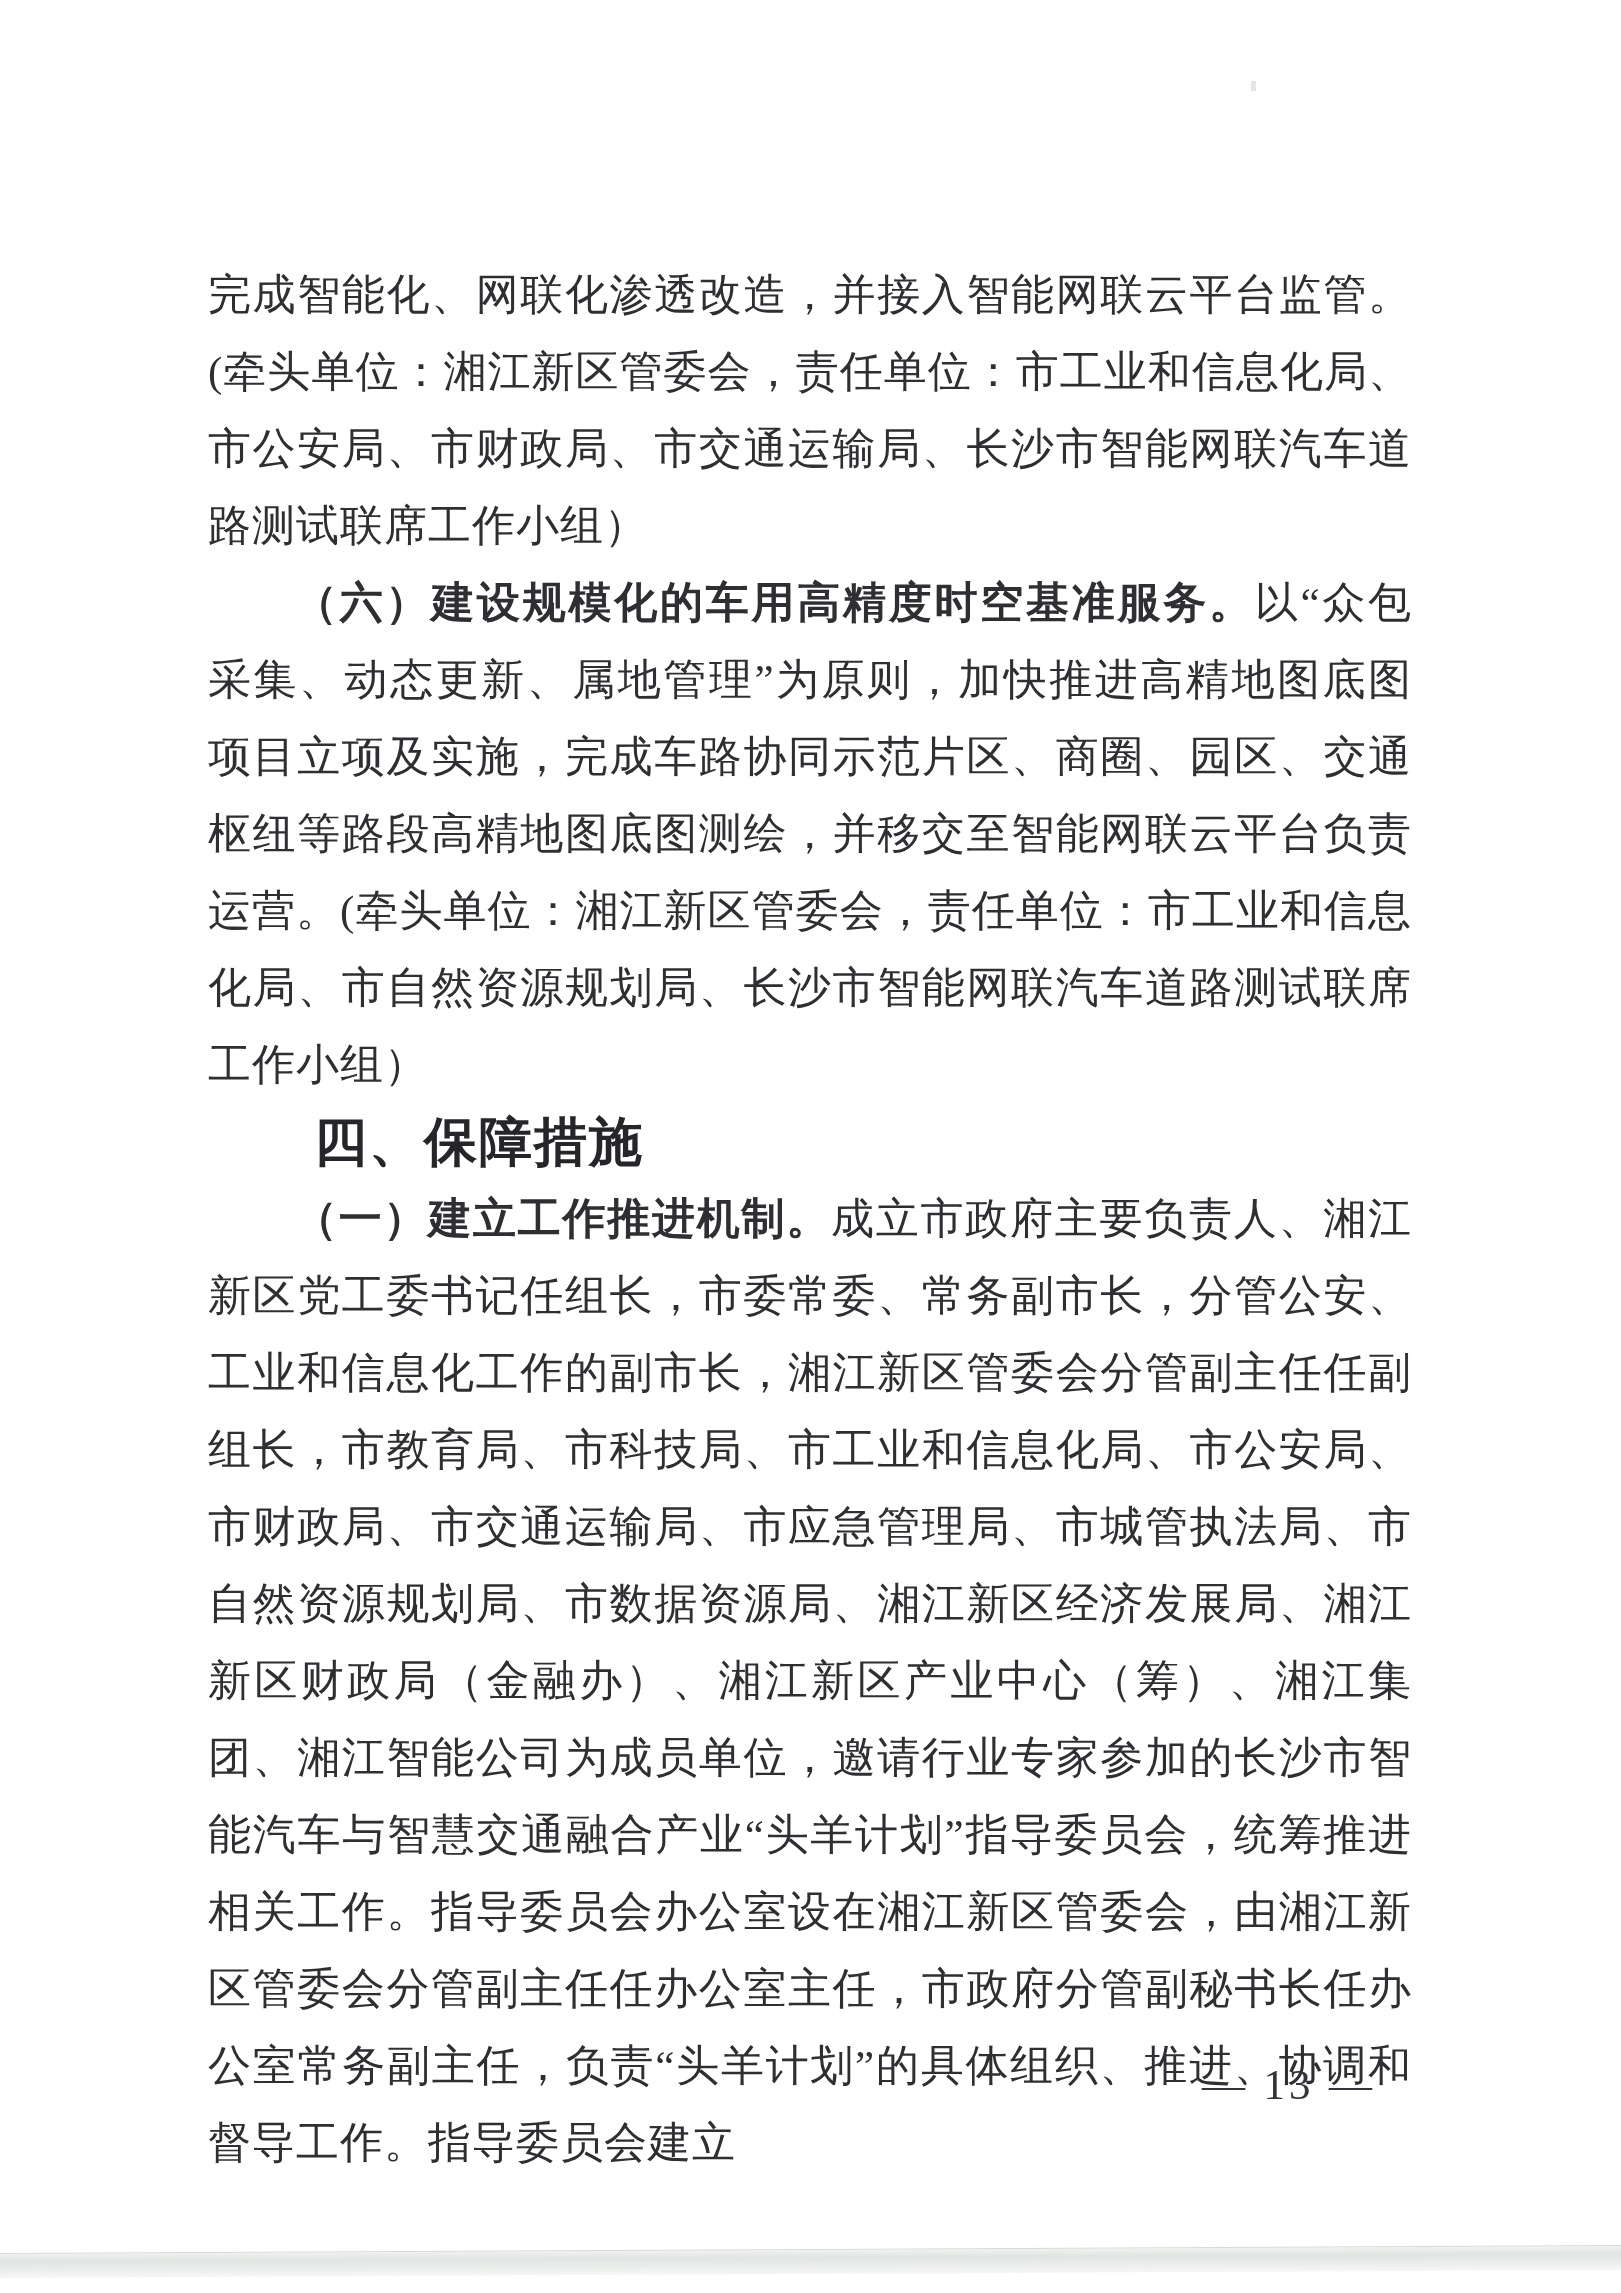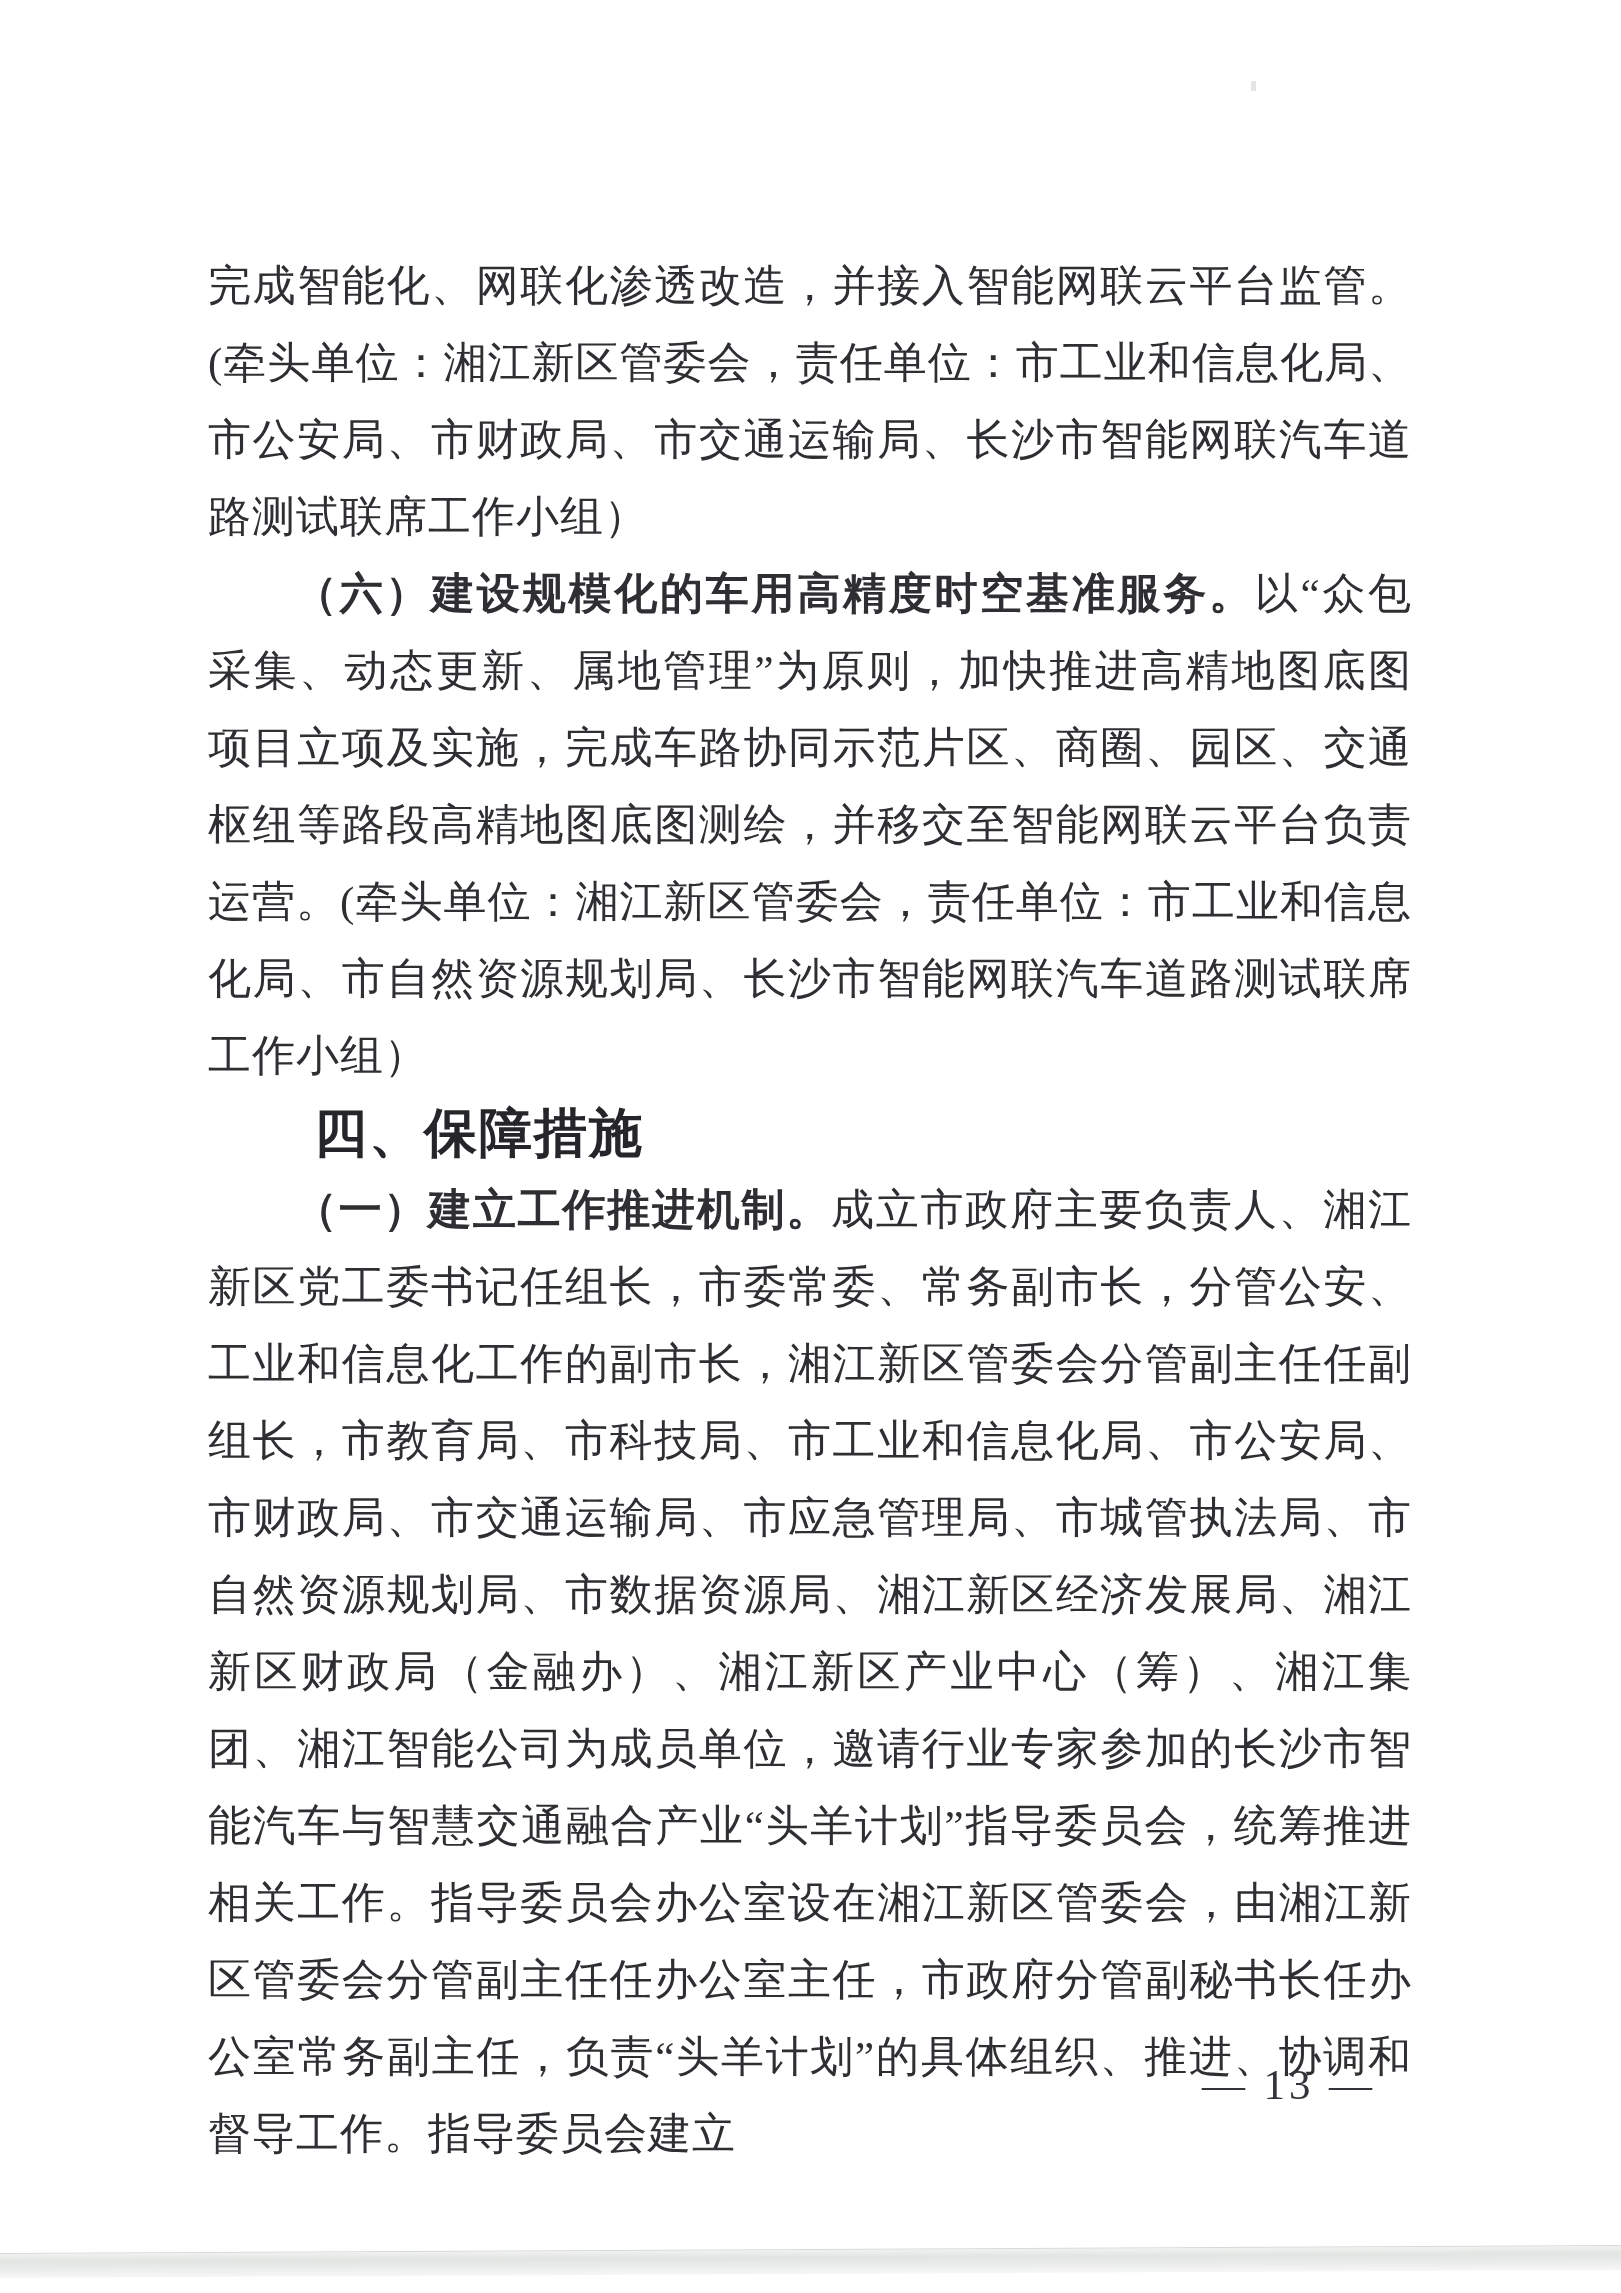--- a/index.html
+++ b/index.html
@@ -11,21 +11,21 @@
     position: relative;
     width: 1621px;
     height: 2294px;
     background: #ffffff;
     overflow: hidden;
     font-family: "Liberation Serif", "DejaVu Serif", serif;
   }
   .text-block {
     position: absolute;
     left: 208px;
-    top: 247px;
+    top: 256px;
     width: 1204px;
     color: #2f2f33;
     font-size: 43px;
     line-height: 77px;
     letter-spacing: 1px;
     text-align: justify;
   }
   .body-p {
     margin: 0;
     padding: 0;

